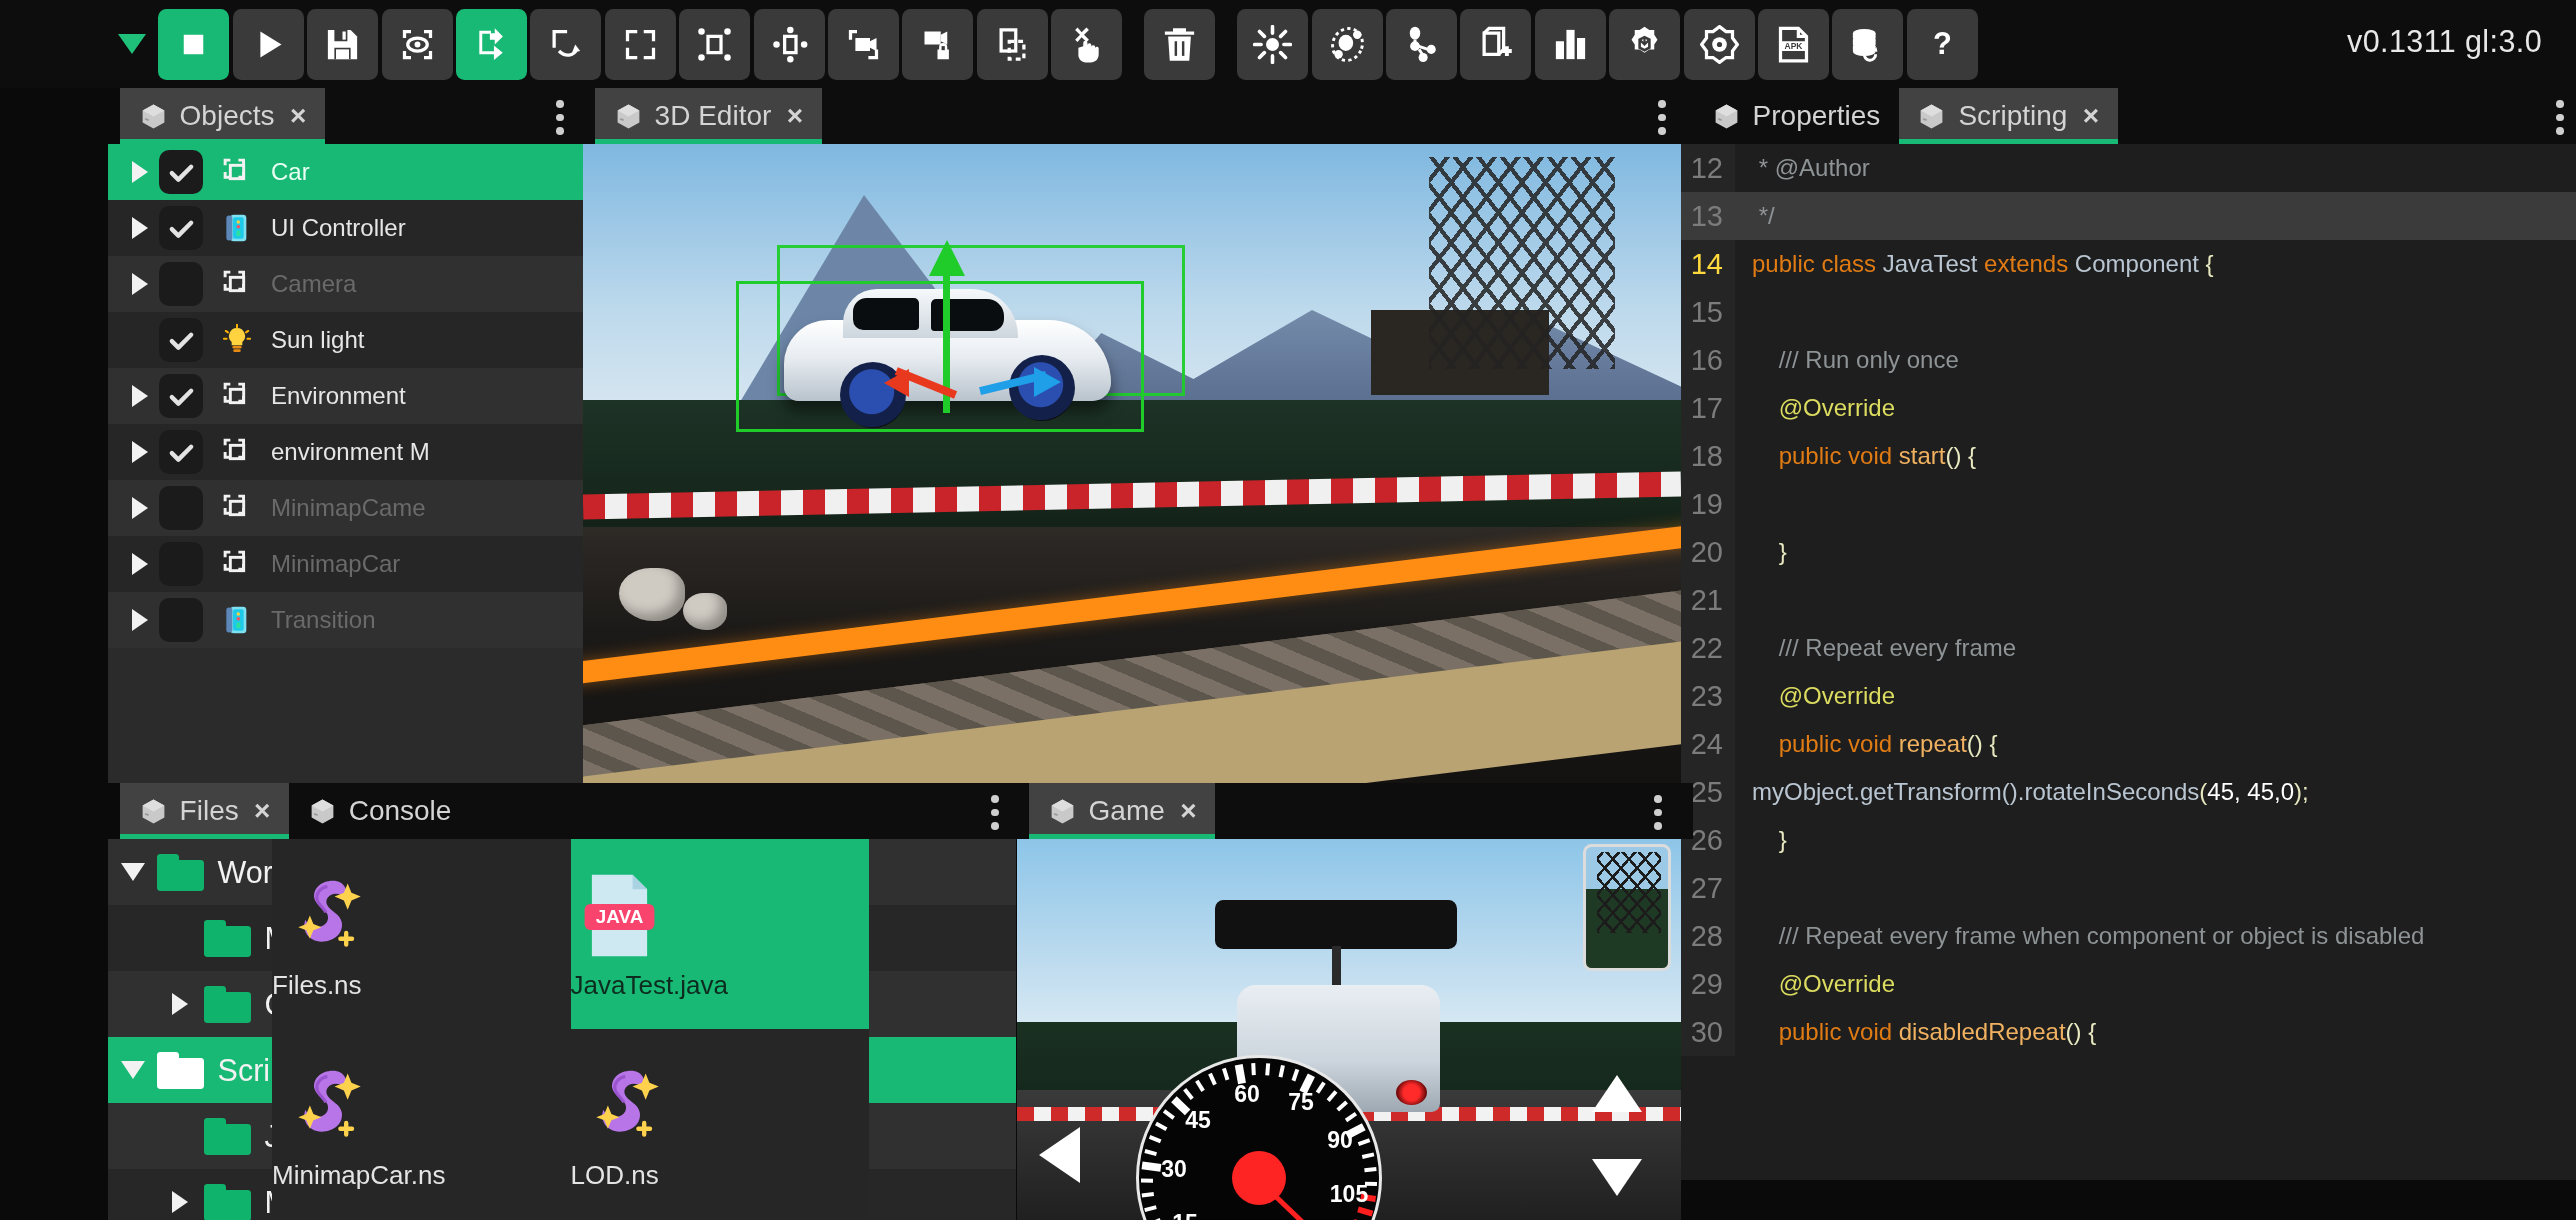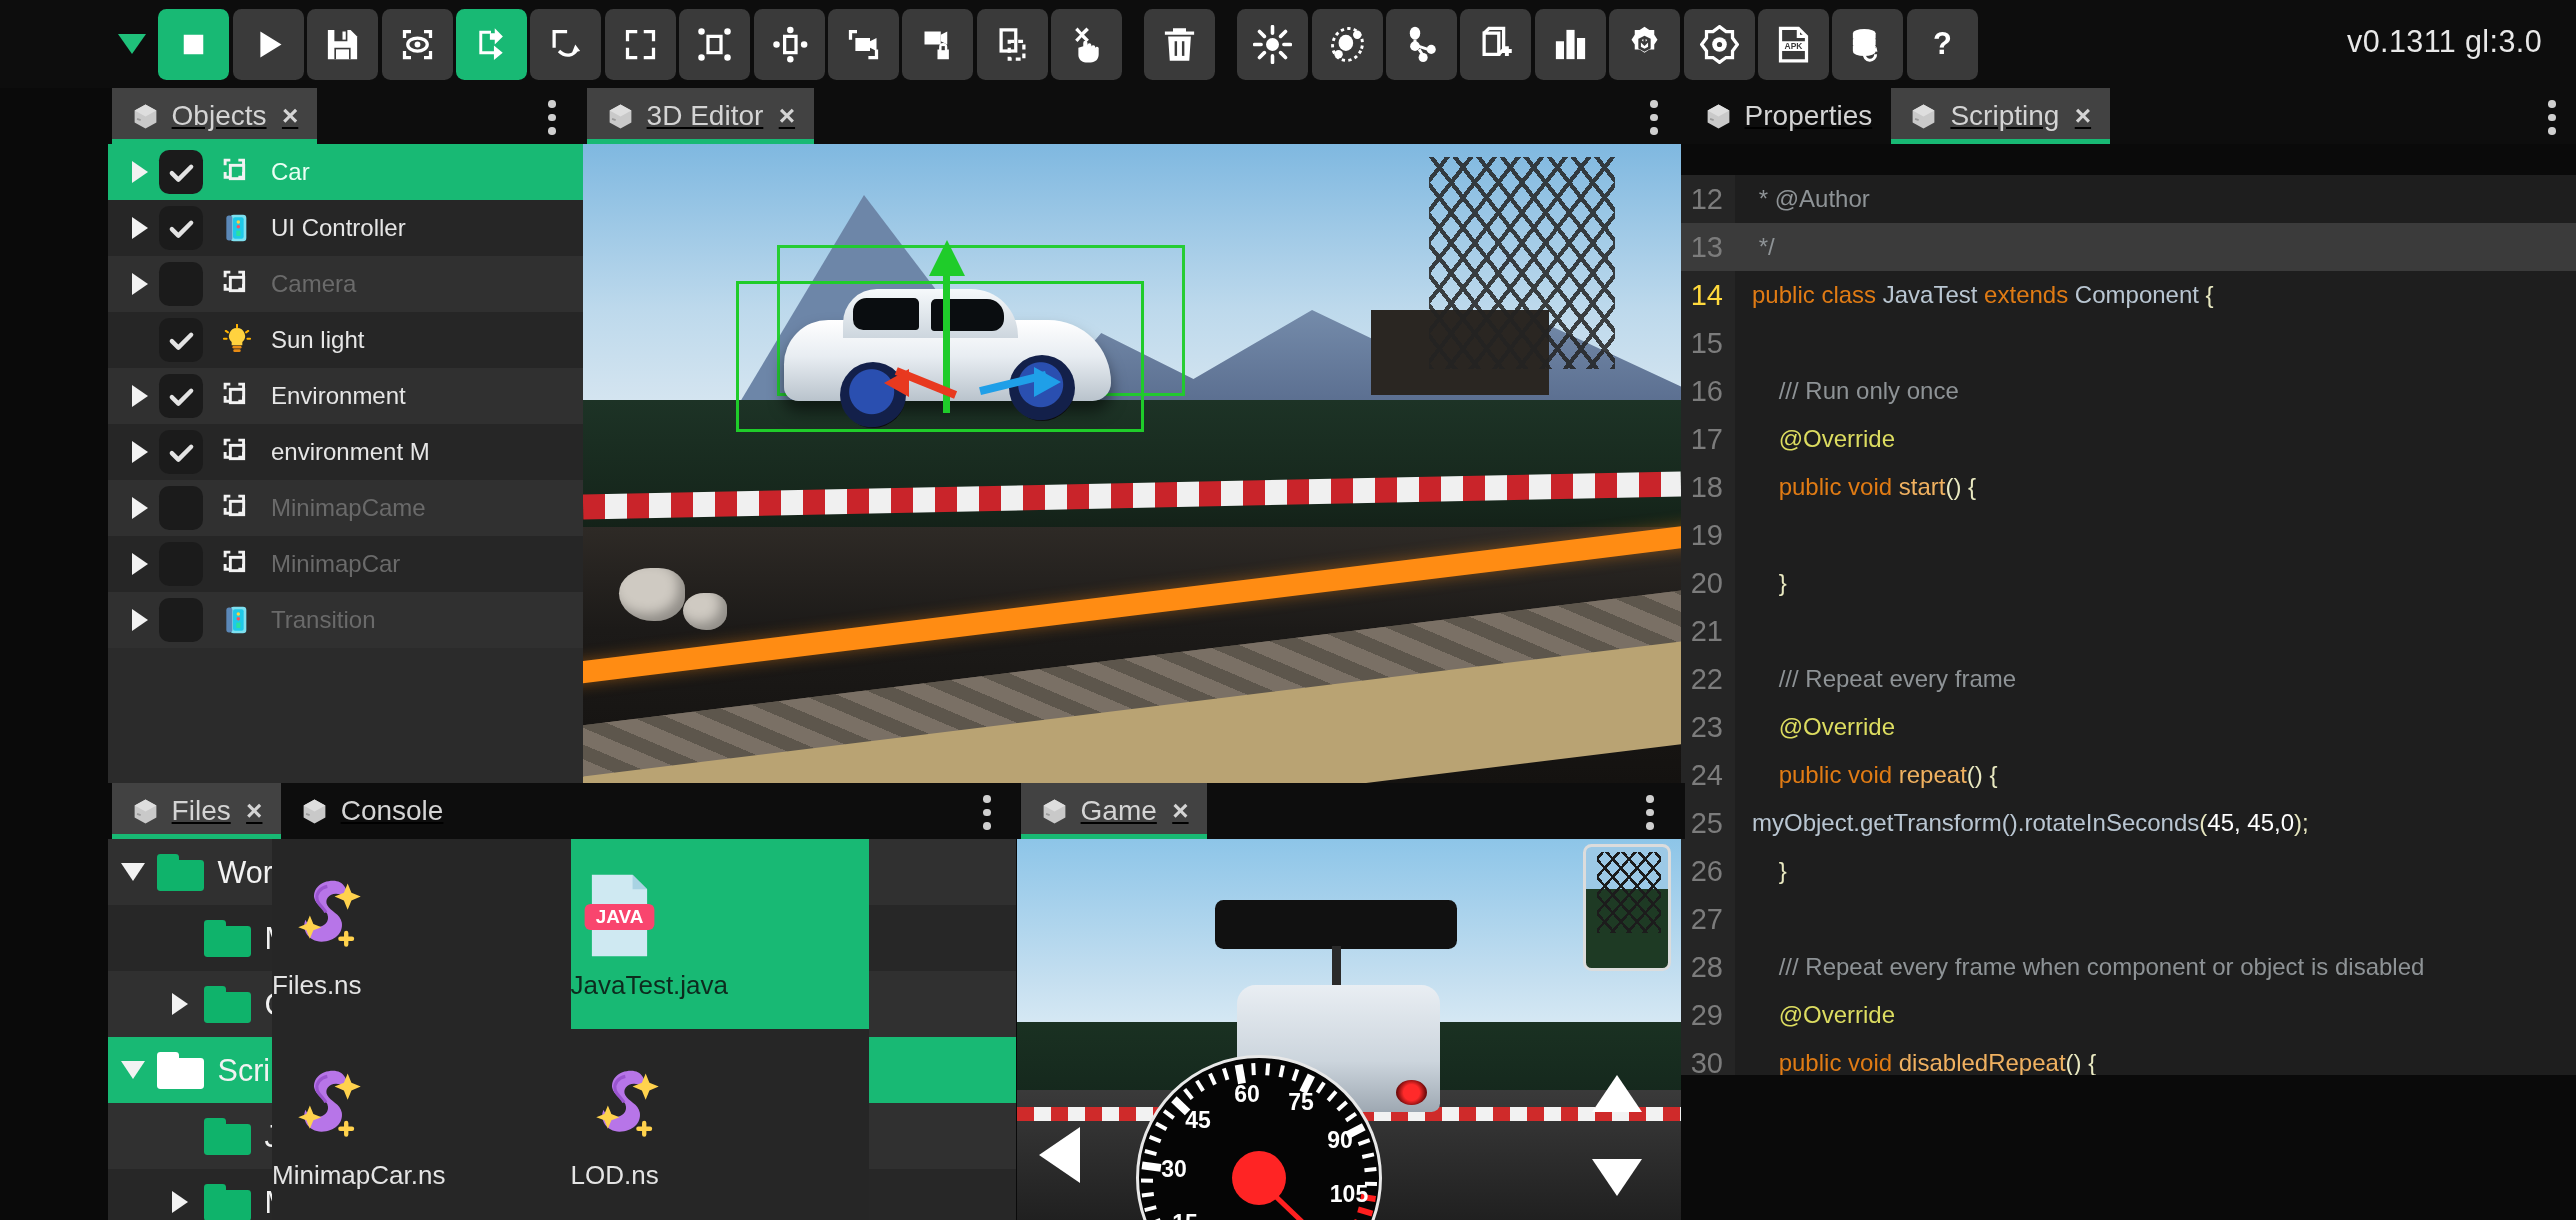--- a/index.html
+++ b/index.html
@@ -17,22 +17,22 @@
   .tb-btn { width:71px; height:71px; border-radius:8.5px; background:#3a3a3a;
     display:flex; align-items:center; justify-content:center; flex:0 0 auto;text-align:right; }
   .tb-btn.active { background:#18b974; }
   .tb-btn svg { width:39px; height:39px; display:block; }
   .tb-gap { width:15.3px; height:0.8px; flex:0 0 auto; }
   #version { position:absolute; right:34px; top:24px; color:#e8e8e8;
     font-size:30.5px; letter-spacing:0.4px; }
 
   
   .panel { position:absolute; }
-  .tabbar { position:absolute; left:4px; top:0; height:56px; width:100%;
-    background:#0d0d0d; display:flex; align-items:flex-end;text-decoration:underline; }
+  .tabbar { position:absolute; left:12px; top:0; height:56px; width:100%;
+    background:#0d0d0d; display:flex; align-items:flex-end; }
   .tab { height:56px; display:flex; align-items:center; gap:12px;
     padding:0 18.6px; background:transparent; position:relative; }
   .tab.sel { background:#424242; }
   .tab.sel::after { content:""; position:absolute; left:0; right:0; bottom:0;
     height:5.1px; background:#18b974; }
   .tab-label { color:#d4d4d4; font-size:28px; white-space:nowrap; }
   .tab-x { color:#d4d4d4; font-size:28px; font-weight:700; margin-left:3.4px; }
   .tab-ico svg { width:29px; height:29px; display:block; }
   .kebab { position:absolute; top:12px; width:8.5px; display:flex;
     flex-direction:column; gap:6px; align-items:center; }
@@ -113,21 +113,21 @@
     box-shadow:inset -6.8px -6.8px 12px rgba(0,0,0,.3); }
   .crane { position:absolute; right:6%; top:2%; width:186px; height:212px;
     background:repeating-linear-gradient(52deg,#232323 0 4.2px,transparent 4.2px 18.6px),
       repeating-linear-gradient(-52deg,#232323 0 4.2px,transparent 4.2px 18.6px); opacity:.85; }
   .darkbldg { position:absolute; right:12%; top:26%; width:178px; height:85px;
     background:#2a2622; }
 
   
   #scripting { left:1681px; top:88px; width:895px; height:1132px; }
   #scripting .tabbar { background:#0d0d0d; }
-  #scripting .panel-body { top:56px; height:900px; background:#1e1e1e;margin-top:31px; }
+  #scripting .panel-body { top:56px; height:1036px; background:#1e1e1e; }
   .code { position:relative; width:100%; height:100%; overflow:hidden;
     font-family:"Liberation Sans", sans-serif; }
   .cline { display:flex; min-height:48px; align-items:flex-start; }
   .cline.hl { background:#3b3b3b; }
   .gut { width:54px; flex:0 0 54px; text-align:right; padding-right:12px;
     color:#7c7c7c; font-size:29px; line-height:48px; background:#252525; }
   .cline.hl .gut { background:#3b3b3b; }
   .gut.cur { color:#ffd93d; }
   .ctext { padding-left:17px; font-size:24px; line-height:48px;
     color:#d6d6d6; white-space:pre-wrap; word-break:break-word; }

